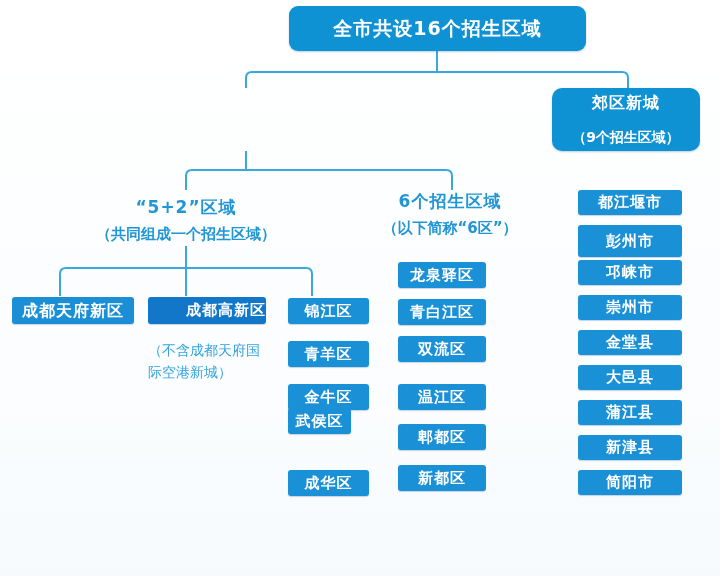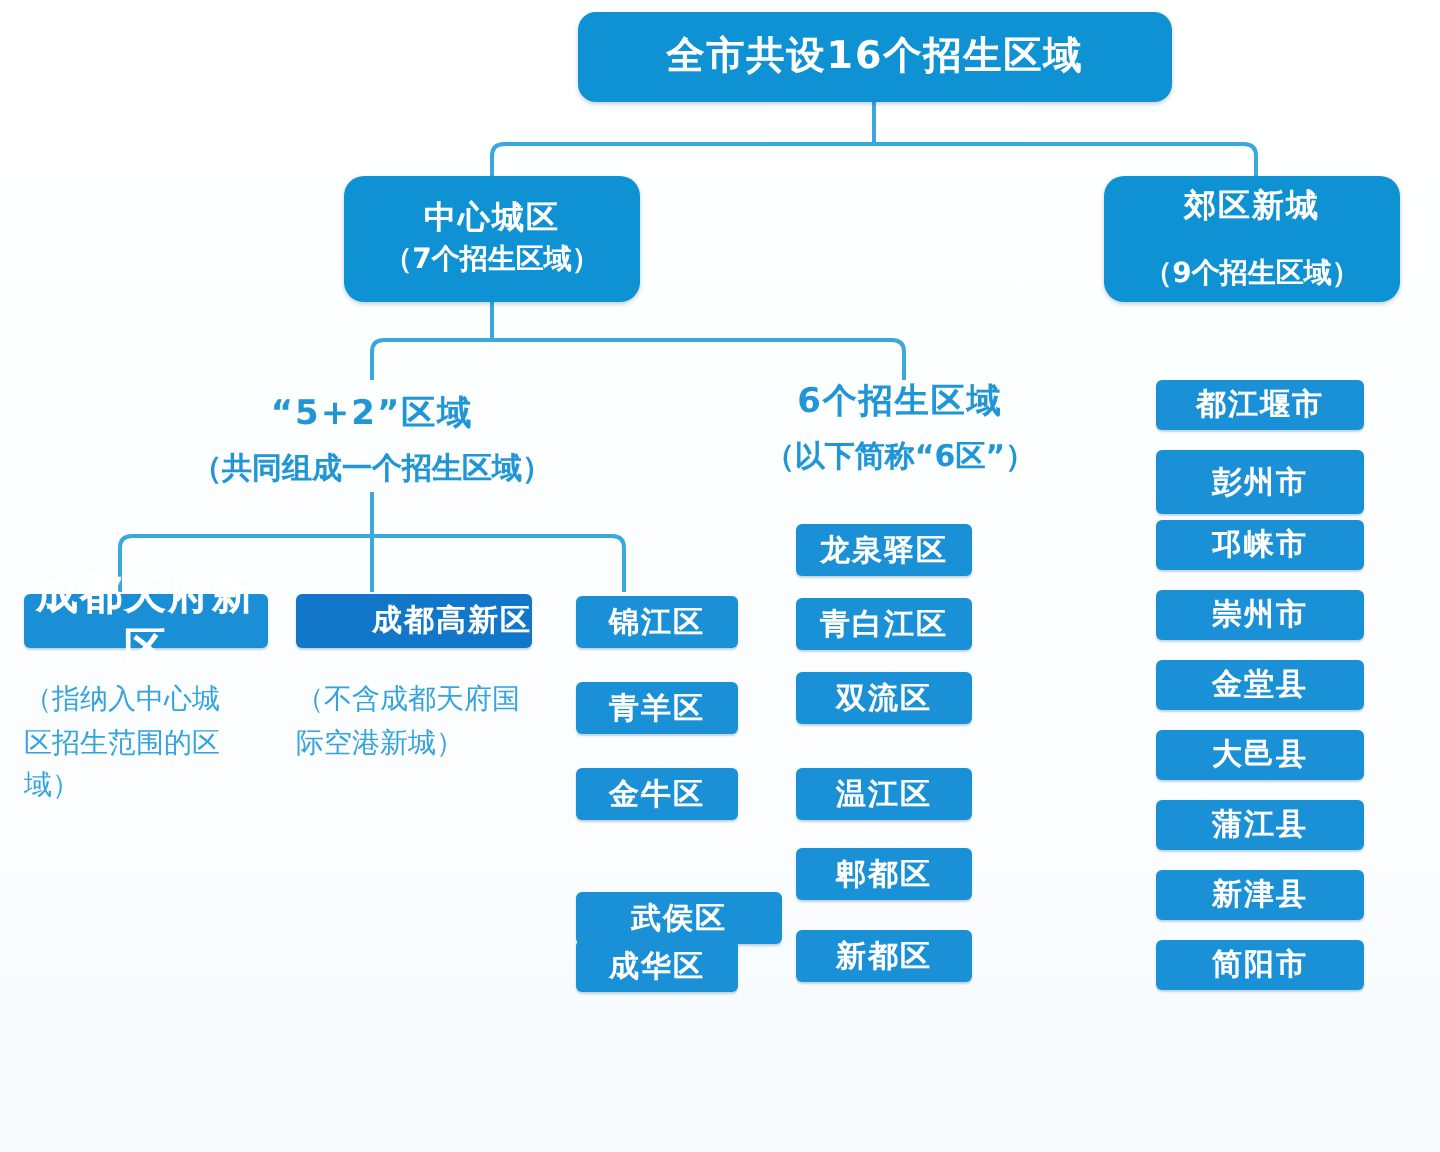--- a/index.html
+++ b/index.html
@@ -128,54 +128,49 @@
       <path d="M186,246 L186,268"></path>
       <path d="M60,296 L60,274 Q60,268 66,268 L306,268 Q312,268 312,274 L312,296"></path>
       <path d="M186,268 L186,296"></path>
     </g>
   </svg>
 
   <div class="node rounded" id="root-box">
     <span>全市共设16个招生区域</span>
   </div>
 
-  <div class="node rounded" id="center-box">
-    <span>中心城区</span>
-    <span class="sub">（7个招生区域）</span>
-  </div>
 
   <div class="node rounded" id="suburb-box">
     <span>郊区新城</span>
     <span class="sub">（9个招生区域）</span>
   </div>
 
   <div class="heading" id="h52">
     <div class="t1">“5+2”区域</div>
     <div class="t2">（共同组成一个招生区域）</div>
   </div>
 
   <div class="heading" id="h6">
     <div class="t1">6个招生区域</div>
     <div class="t2">（以下简称“6区”）</div>
   </div>
 
-  <div class="node flat" id="sp0" style="left:12px;top:297px;width:122px;height:27px;font-size:21px;">
+  <div class="node flat" id="sp0" style="left:12px;top:297px;width:122px;height:27px;font-size:16px;">
     <span>成都天府新区</span>
   </div>
-  <div class="note" id="note-tianfu">（指纳入中心城区招生范围的区域）</div>
 
   <div class="node flat-deep" id="sp1" style="left:148px;top:297px;width:118px;height:27px;font-size:15px;align-items:flex-end;">
     <span>成都高新区</span>
   </div>
   <div class="note" id="note-gaoxin">（不含成都天府国际空港新城）</div>
 
   <div class="col-item" style="left:288px;top:341px;width:81px;height:26px;">青羊区</div>
   <div class="col-item" style="left:288px;top:298px;width:81px;height:26px;">锦江区</div>
   <div class="col-item" style="left:288px;top:384px;width:81px;height:26px;">金牛区</div>
-  <div class="col-item" style="left:288px;top:446px;width:103px;height:26px;">武侯区</div>
+  <div class="col-item" style="left:288px;top:408px;width:63px;height:26px;">武侯区</div>
   <div class="col-item" style="left:288px;top:470px;width:81px;height:26px;">成华区</div>
 
   <div class="col-item" style="left:398px;top:262px;width:88px;height:26px;">龙泉驿区</div>
   <div class="col-item" style="left:398px;top:299px;width:88px;height:26px;">青白江区</div>
   <div class="col-item" style="left:398px;top:336px;width:88px;height:26px;">双流区</div>
   <div class="col-item" style="left:398px;top:384px;width:88px;height:26px;">温江区</div>
   <div class="col-item" style="left:398px;top:424px;width:88px;height:26px;">郫都区</div>
   <div class="col-item" style="left:398px;top:465px;width:88px;height:26px;">新都区</div>
 
   <div class="col-item" style="left:578px;top:190px;width:104px;height:25px;">都江堰市</div>

